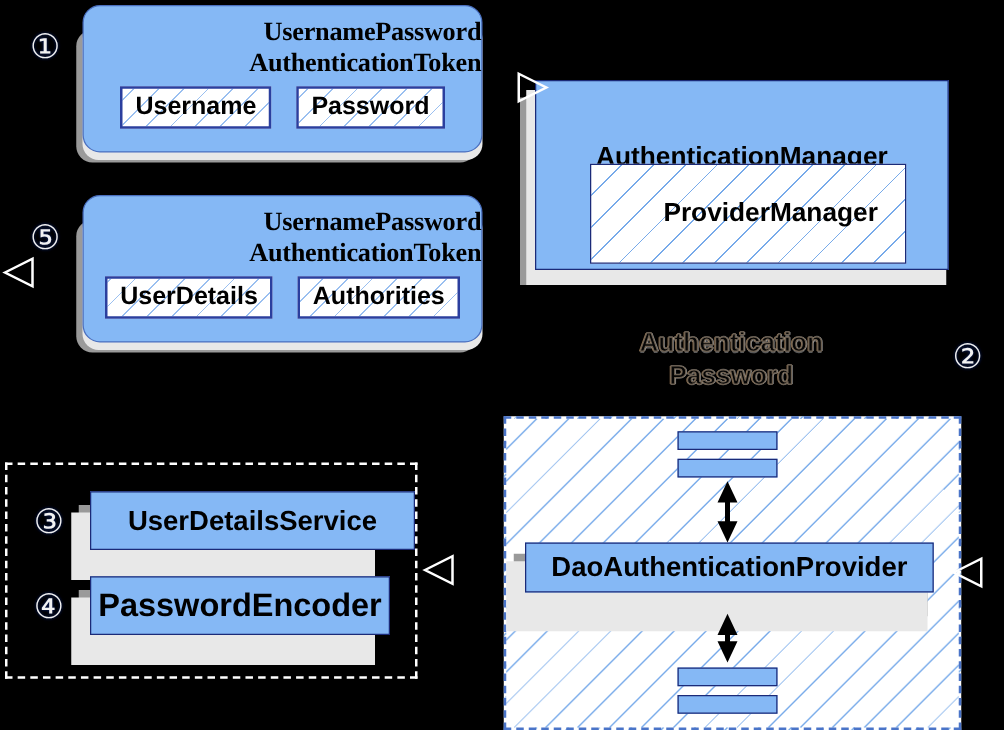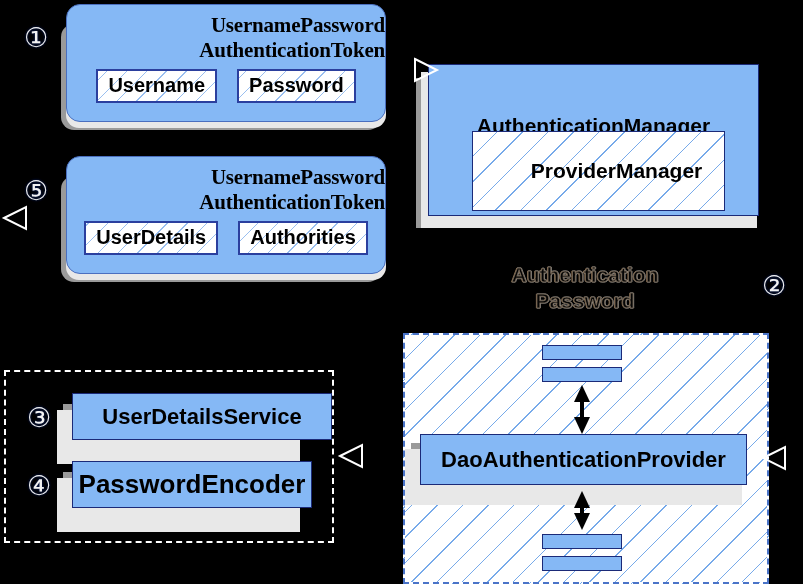--- a/index.html
+++ b/index.html
@@ -176,21 +176,21 @@
     <div>Password</div>
   </div>
 
   <div class="hatch dashed-blue" style="left:403px;top:333px;width:366px;height:251px;"></div>
 
   <div class="rect" style="left:542px;top:345px;width:80px;height:15px;border:1px solid #1b2a78;"></div>
   <div class="rect" style="left:542px;top:367px;width:80px;height:15px;border:1px solid #1b2a78;"></div>
 
   <div class="shadow-dark" style="left:411px;top:443px;width:331px;height:50px;"></div>
   <div class="shadow-light" style="left:405px;top:449px;width:337px;height:56px;"></div>
-  <div class="rect" style="left:420px;top:434px;width:327px;height:51px;">
+  <div class="rect" style="left:420px;top:434px;width:327px;height:40px;">
     <span style="font-size:22px;font-weight:bold;">DaoAuthenticationProvider</span>
   </div>
 
   <div class="rect" style="left:542px;top:534px;width:80px;height:15px;border:1px solid #1b2a78;"></div>
   <div class="rect" style="left:542px;top:556px;width:80px;height:15px;border:1px solid #1b2a78;"></div>
 
   <div class="dashed-white" style="left:4px;top:370px;width:330px;height:173px;"></div>
 
   <div class="shadow-dark" style="left:63px;top:404px;width:237px;height:48px;"></div>
   <div class="shadow-light" style="left:57px;top:410px;width:243px;height:54px;"></div>

